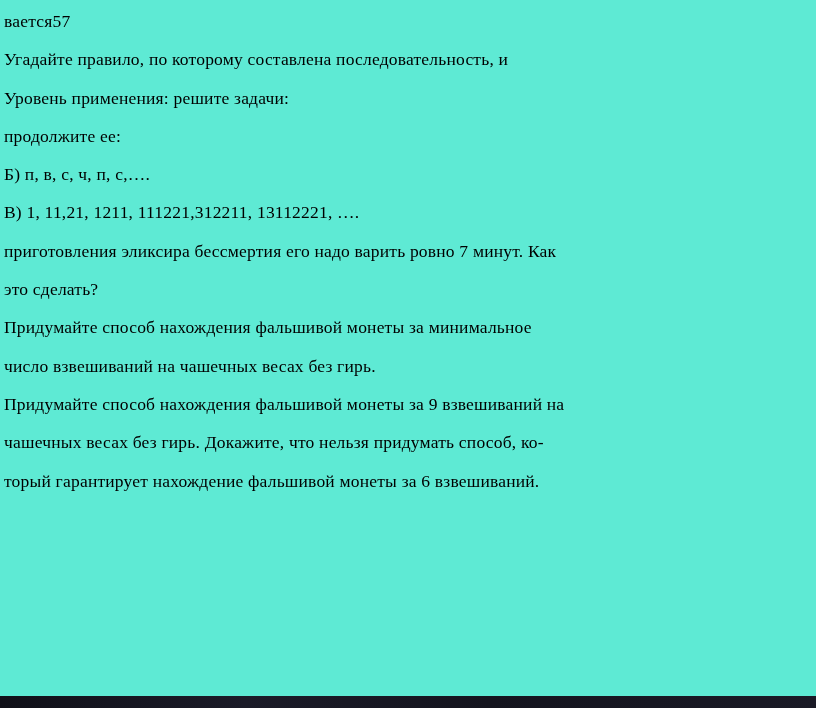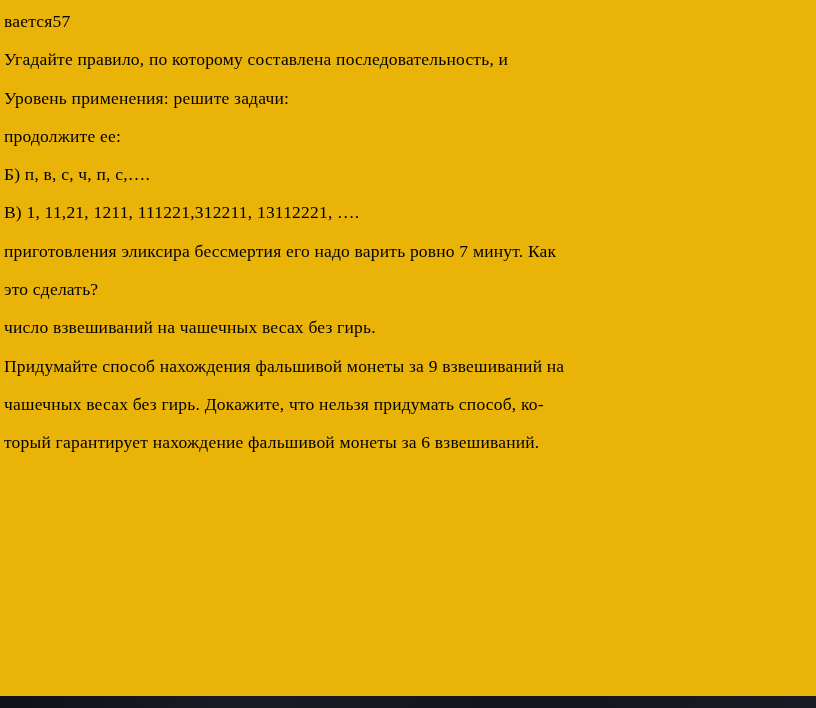--- a/index.html
+++ b/index.html
@@ -4,21 +4,21 @@
 <style>
   html, body {
     margin: 0;
     padding: 0;
     background: #ffffff;
   }
   .page {
     position: relative;
     width: 816px;
     height: 708px;
-    background: #eab308;
+    background: #5eead4;
     overflow: hidden;
     font-family: "Liberation Serif", "DejaVu Serif", serif;
     color: #000000;
   }
   .text-block {
     position: absolute;
     top: 2px;
     left: 4px;
     right: 10px;
   }
@@ -44,19 +44,20 @@
 <div class="page">
   <div class="text-block">
     <div class="text-line">вается57</div>
     <div class="text-line">Угадайте правило, по которому составлена последовательность, и</div>
     <div class="text-line">Уровень применения: решите задачи:</div>
     <div class="text-line">продолжите ее:</div>
     <div class="text-line">Б) п, в, с, ч, п, с,….</div>
     <div class="text-line">В) 1, 11,21, 1211, 111221,312211, 13112221, ….</div>
     <div class="text-line">приготовления эликсира бессмертия его надо варить ровно 7 минут. Как</div>
     <div class="text-line">это сделать?</div>
+    <div class="text-line">Придумайте способ нахождения фальшивой монеты за минимальное</div>
     <div class="text-line">число взвешиваний на чашечных весах без гирь.</div>
     <div class="text-line">Придумайте способ нахождения фальшивой монеты за 9 взвешиваний на</div>
     <div class="text-line">чашечных весах без гирь. Докажите, что нельзя придумать способ, ко-</div>
     <div class="text-line">торый гарантирует нахождение фальшивой монеты за 6 взвешиваний.</div>
   </div>
   <div class="bottom-bar"></div>
 </div>
 
 </body></html>

